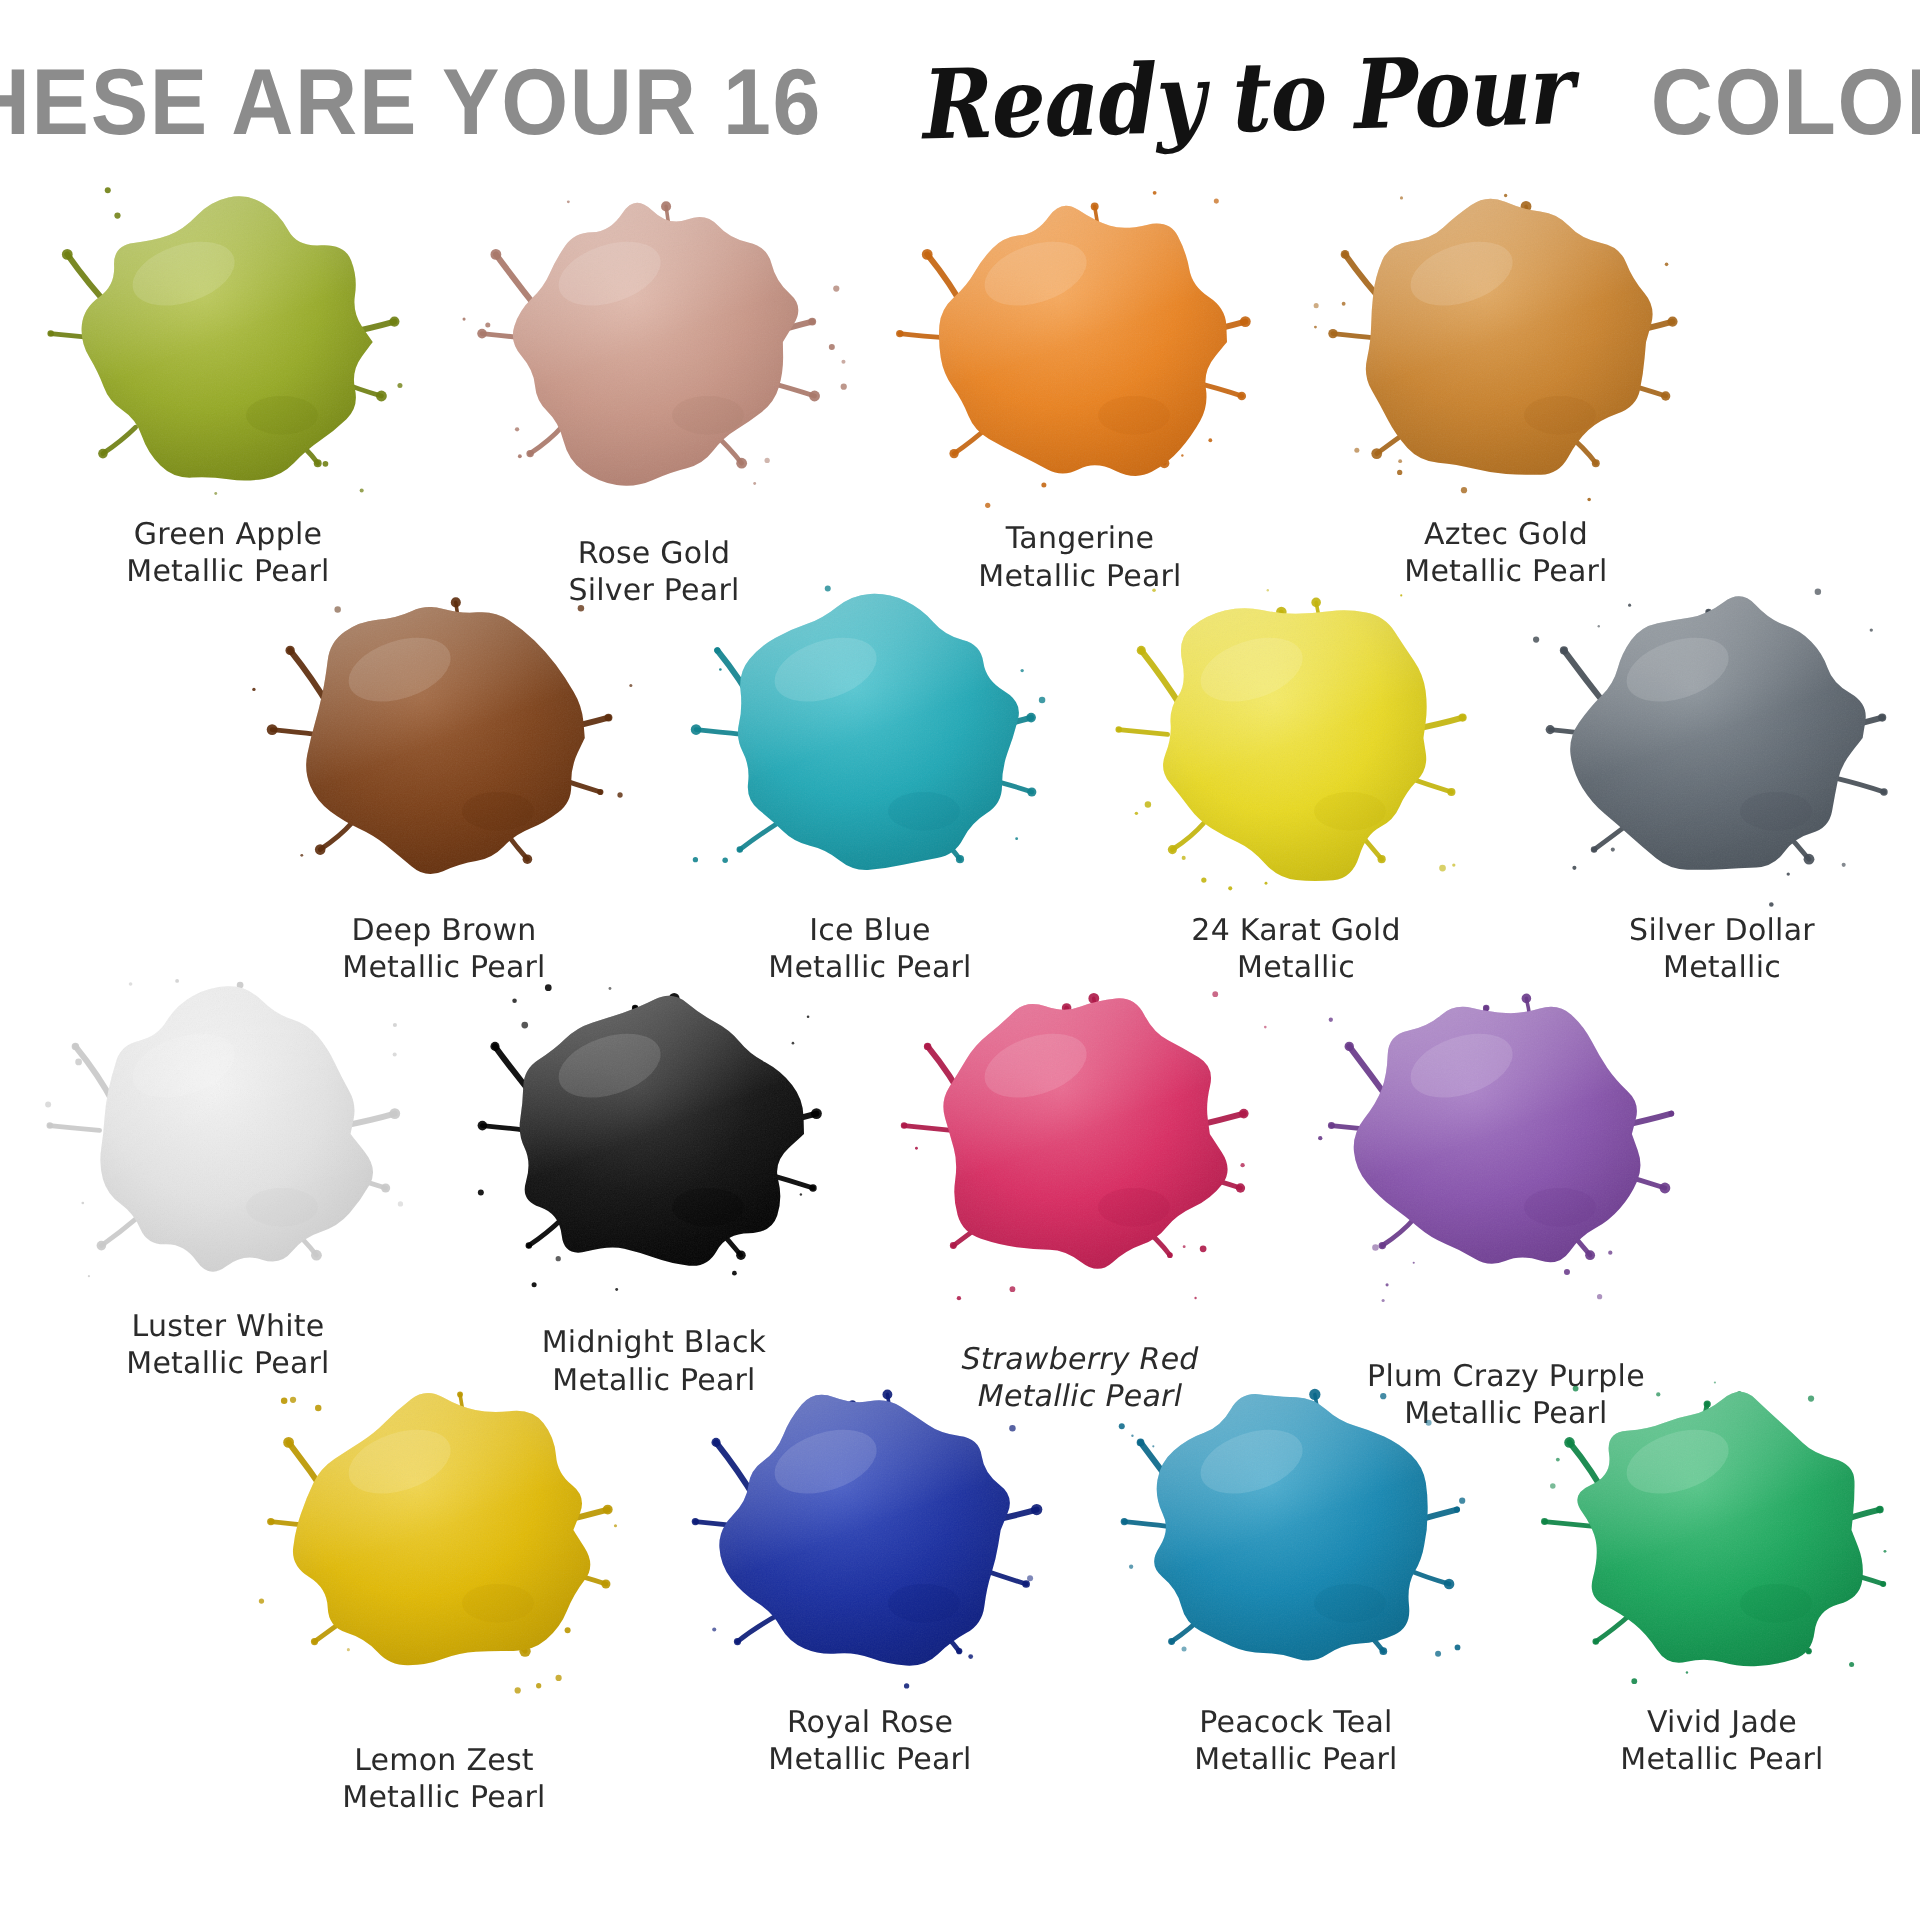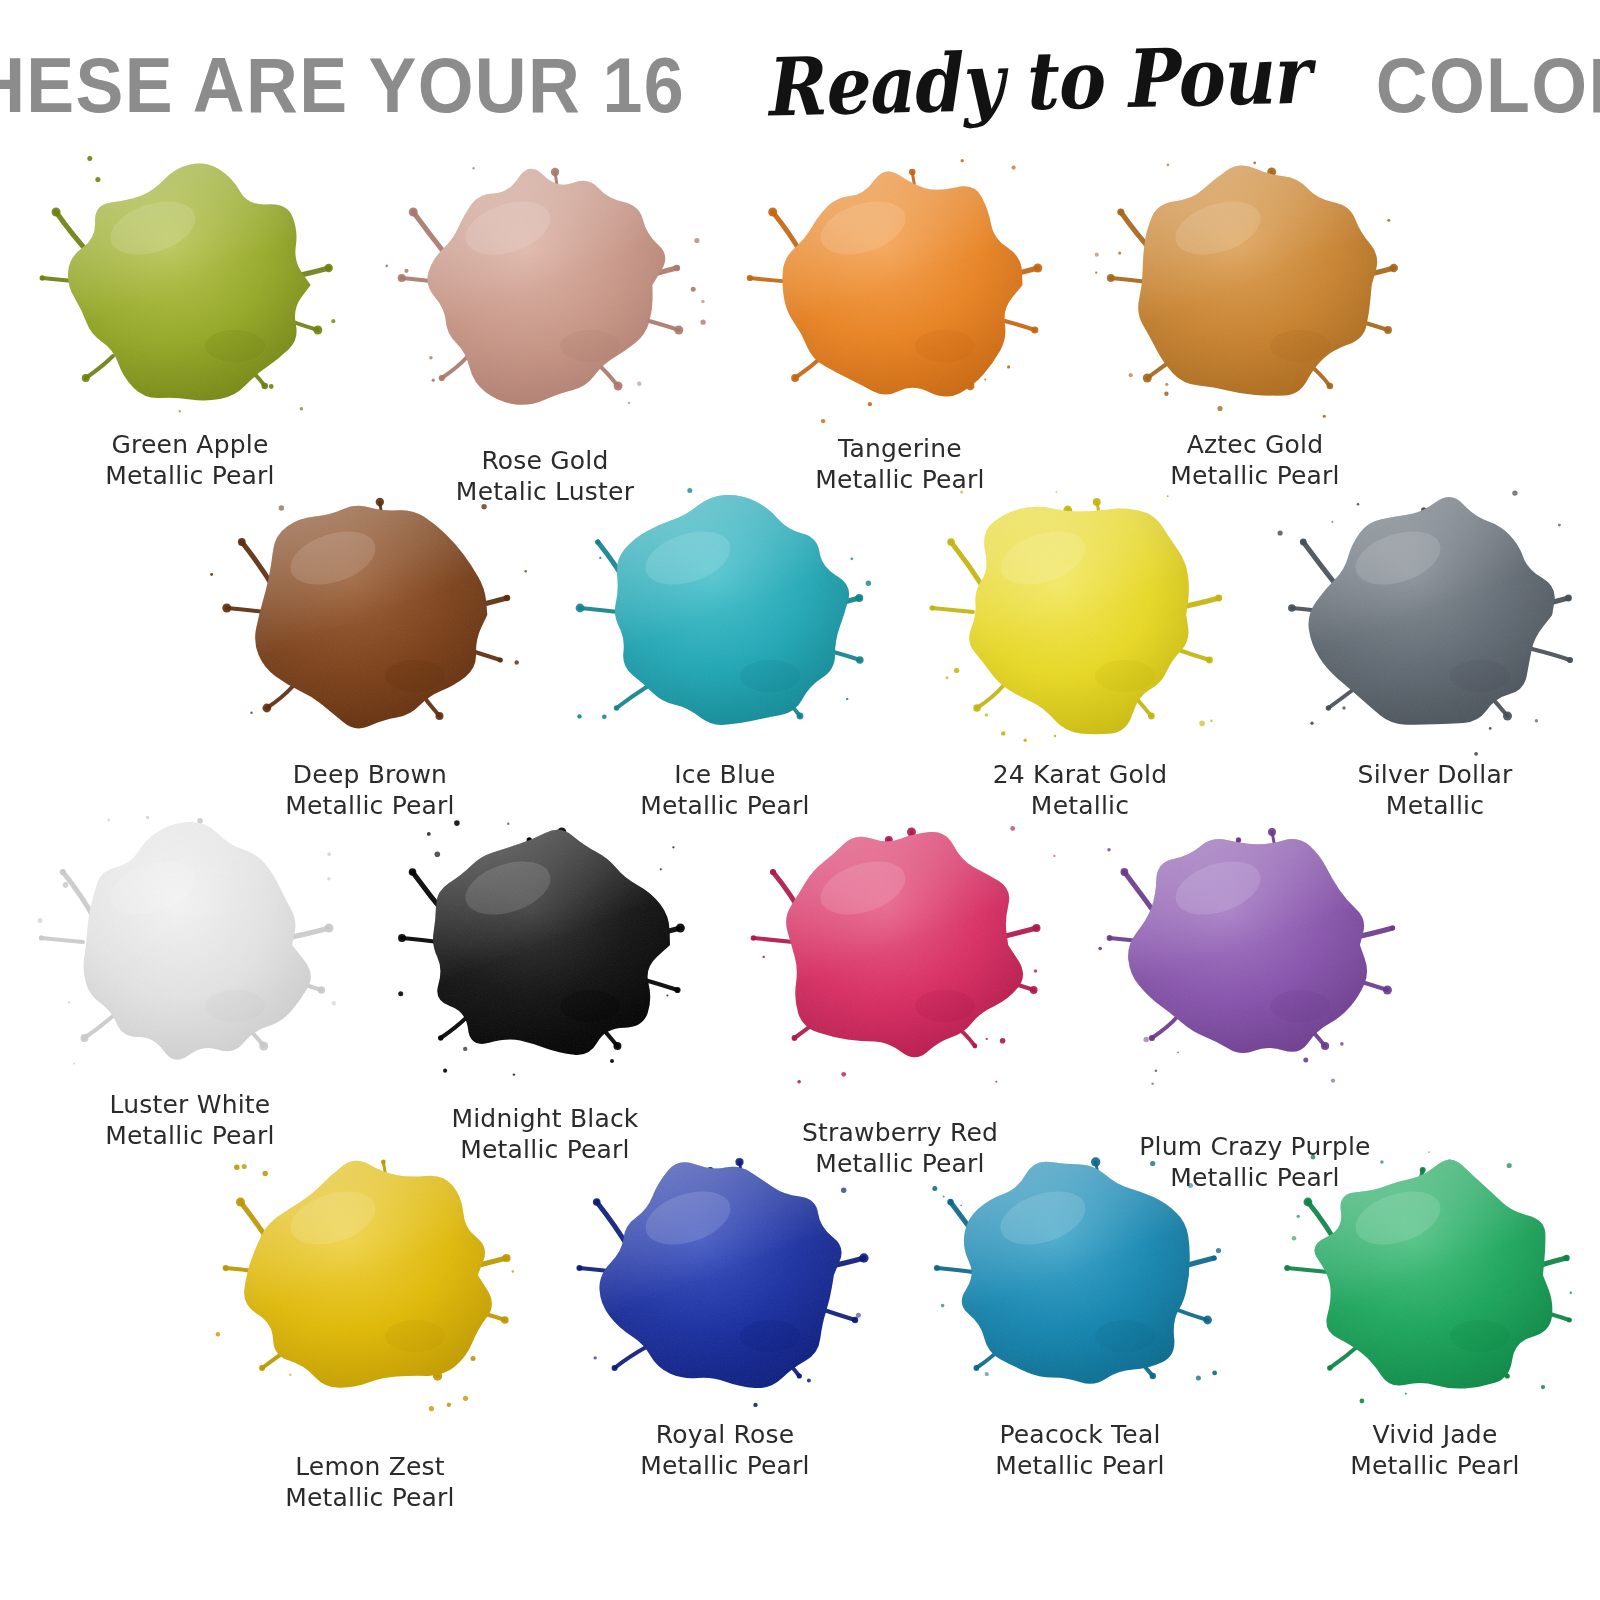--- a/index.html
+++ b/index.html
@@ -228,21 +228,21 @@
               <circle cx="323.1" cy="172.2" r="2.6" fill="#a9786a" opacity="0.77"></circle>
               <path d="M272.4,135.0 Q272.4,135.0 272.6,147.6 Q272.7,160.2 269.1,172.6 Q265.5,185.1 254.9,193.3 Q244.2,201.6 233.5,208.1 Q222.8,214.5 214.3,225.7 Q205.7,237.0 192.3,240.2 Q178.9,243.4 164.2,250.0 Q149.4,256.6 133.9,254.2 Q118.4,251.7 106.0,242.5 Q93.5,233.3 89.6,217.5 Q85.6,201.8 76.2,192.9 Q66.8,183.9 65.8,171.2 Q64.7,158.5 54.6,146.7 Q44.5,135.0 48.6,121.9 Q52.7,108.7 62.9,99.0 Q73.2,89.3 78.2,77.7 Q83.2,66.2 90.9,55.0 Q98.6,43.7 113.5,43.5 Q128.3,43.2 138.8,27.4 Q149.2,11.5 163.3,25.2 Q177.3,38.8 192.7,32.9 Q208.2,27.0 218.0,37.8 Q227.8,48.7 243.6,52.1 Q259.4,55.6 263.0,70.0 Q266.5,84.4 278.4,95.1 Q290.4,105.7 281.4,120.3 Z" fill="url(#g1)"></path>
               <path d="M272.4,135.0 Q272.4,135.0 272.6,147.6 Q272.7,160.2 269.1,172.6 Q265.5,185.1 254.9,193.3 Q244.2,201.6 233.5,208.1 Q222.8,214.5 214.3,225.7 Q205.7,237.0 192.3,240.2 Q178.9,243.4 164.2,250.0 Q149.4,256.6 133.9,254.2 Q118.4,251.7 106.0,242.5 Q93.5,233.3 89.6,217.5 Q85.6,201.8 76.2,192.9 Q66.8,183.9 65.8,171.2 Q64.7,158.5 54.6,146.7 Q44.5,135.0 48.6,121.9 Q52.7,108.7 62.9,99.0 Q73.2,89.3 78.2,77.7 Q83.2,66.2 90.9,55.0 Q98.6,43.7 113.5,43.5 Q128.3,43.2 138.8,27.4 Q149.2,11.5 163.3,25.2 Q177.3,38.8 192.7,32.9 Q208.2,27.0 218.0,37.8 Q227.8,48.7 243.6,52.1 Q259.4,55.6 263.0,70.0 Q266.5,84.4 278.4,95.1 Q290.4,105.7 281.4,120.3 Z" fill="url(#h1)"></path>
               <path d="M272.4,135.0 Q272.4,135.0 272.6,147.6 Q272.7,160.2 269.1,172.6 Q265.5,185.1 254.9,193.3 Q244.2,201.6 233.5,208.1 Q222.8,214.5 214.3,225.7 Q205.7,237.0 192.3,240.2 Q178.9,243.4 164.2,250.0 Q149.4,256.6 133.9,254.2 Q118.4,251.7 106.0,242.5 Q93.5,233.3 89.6,217.5 Q85.6,201.8 76.2,192.9 Q66.8,183.9 65.8,171.2 Q64.7,158.5 54.6,146.7 Q44.5,135.0 48.6,121.9 Q52.7,108.7 62.9,99.0 Q73.2,89.3 78.2,77.7 Q83.2,66.2 90.9,55.0 Q98.6,43.7 113.5,43.5 Q128.3,43.2 138.8,27.4 Q149.2,11.5 163.3,25.2 Q177.3,38.8 192.7,32.9 Q208.2,27.0 218.0,37.8 Q227.8,48.7 243.6,52.1 Q259.4,55.6 263.0,70.0 Q266.5,84.4 278.4,95.1 Q290.4,105.7 281.4,120.3 Z" filter="url(#f1)" fill="#dcb0a1" opacity="0.55"></path>
               <ellipse cx="128" cy="78" rx="44" ry="24" fill="#ffffff" opacity="0.13" transform="rotate(-18 128 78)"></ellipse>
               <ellipse cx="210" cy="196" rx="30" ry="16" fill="#a9786a" opacity="0.18"></ellipse>
             </svg>
           </div>
           <div class="caption" style="margin-top: 16px;">
             <span class="nm">Rose Gold</span>
-            <span class="fin">Metalic Luster</span>
+            <span class="fin">Silver Pearl</span>
           </div>
         </div>
         <div class="swatch" style="left: 700px;">
           <div class="blob-wrap">
             <svg viewBox="0 0 330 280" xmlns="http://www.w3.org/2000/svg">
               <defs>
                 <radialGradient id="g2" cx="42%" cy="34%" r="78%">
                   <stop offset="0%" stop-color="#f59b43"></stop>
                   <stop offset="52%" stop-color="#e9801c"></stop>
                   <stop offset="100%" stop-color="#c46510"></stop>
@@ -716,21 +716,21 @@
               <path d="M290.0,135.0 Q290.0,135.0 277.3,146.6 Q264.5,158.3 268.5,173.4 Q272.4,188.5 267.7,202.9 Q262.9,217.4 244.2,217.7 Q225.4,218.0 217.4,232.2 Q209.5,246.4 194.2,244.7 Q178.8,243.0 165.6,238.2 Q152.4,233.4 140.2,230.6 Q128.0,227.7 109.1,232.8 Q90.2,237.8 88.1,219.6 Q86.1,201.4 69.8,195.9 Q53.6,190.5 58.3,174.7 Q63.0,158.9 57.3,146.9 Q51.5,135.0 53.6,122.2 Q55.7,109.4 56.1,95.2 Q56.4,80.9 69.1,72.9 Q81.7,65.0 91.1,55.7 Q100.6,46.4 113.5,42.3 Q126.3,38.2 138.9,34.1 Q151.6,29.9 165.9,22.8 Q180.3,15.6 192.4,25.8 Q204.6,35.9 216.4,42.0 Q228.2,48.1 236.3,58.1 Q244.5,68.2 257.7,75.2 Q270.9,82.3 280.1,94.1 Q289.3,105.9 289.6,120.5 Z" filter="url(#f9)" fill="#2a2a2a" opacity="0.55"></path>
               <ellipse cx="128" cy="78" rx="44" ry="24" fill="#ffffff" opacity="0.13" transform="rotate(-18 128 78)"></ellipse>
               <ellipse cx="210" cy="196" rx="30" ry="16" fill="#000000" opacity="0.18"></ellipse>
             </svg>
           </div>
           <div class="caption" style="margin-top: 14px;">
             <span class="nm">Midnight Black</span>
             <span class="fin">Metallic Pearl</span>
           </div>
         </div>
-        <div class="swatch" style="left: 700px;">
+        <div class="swatch" style="left: 700px; font-style: italic;">
           <div class="blob-wrap">
             <svg viewBox="0 0 330 280" xmlns="http://www.w3.org/2000/svg">
               <defs>
                 <radialGradient id="g10" cx="42%" cy="34%" r="78%">
                   <stop offset="0%" stop-color="#e6527e"></stop>
                   <stop offset="52%" stop-color="#d8285f"></stop>
                   <stop offset="100%" stop-color="#ad1848"></stop>
                 </radialGradient>
                 <linearGradient id="h10" x1="0" y1="0" x2="0.4" y2="1">
                   <stop offset="0%" stop-color="#ffffff" stop-opacity="0.42"></stop>

